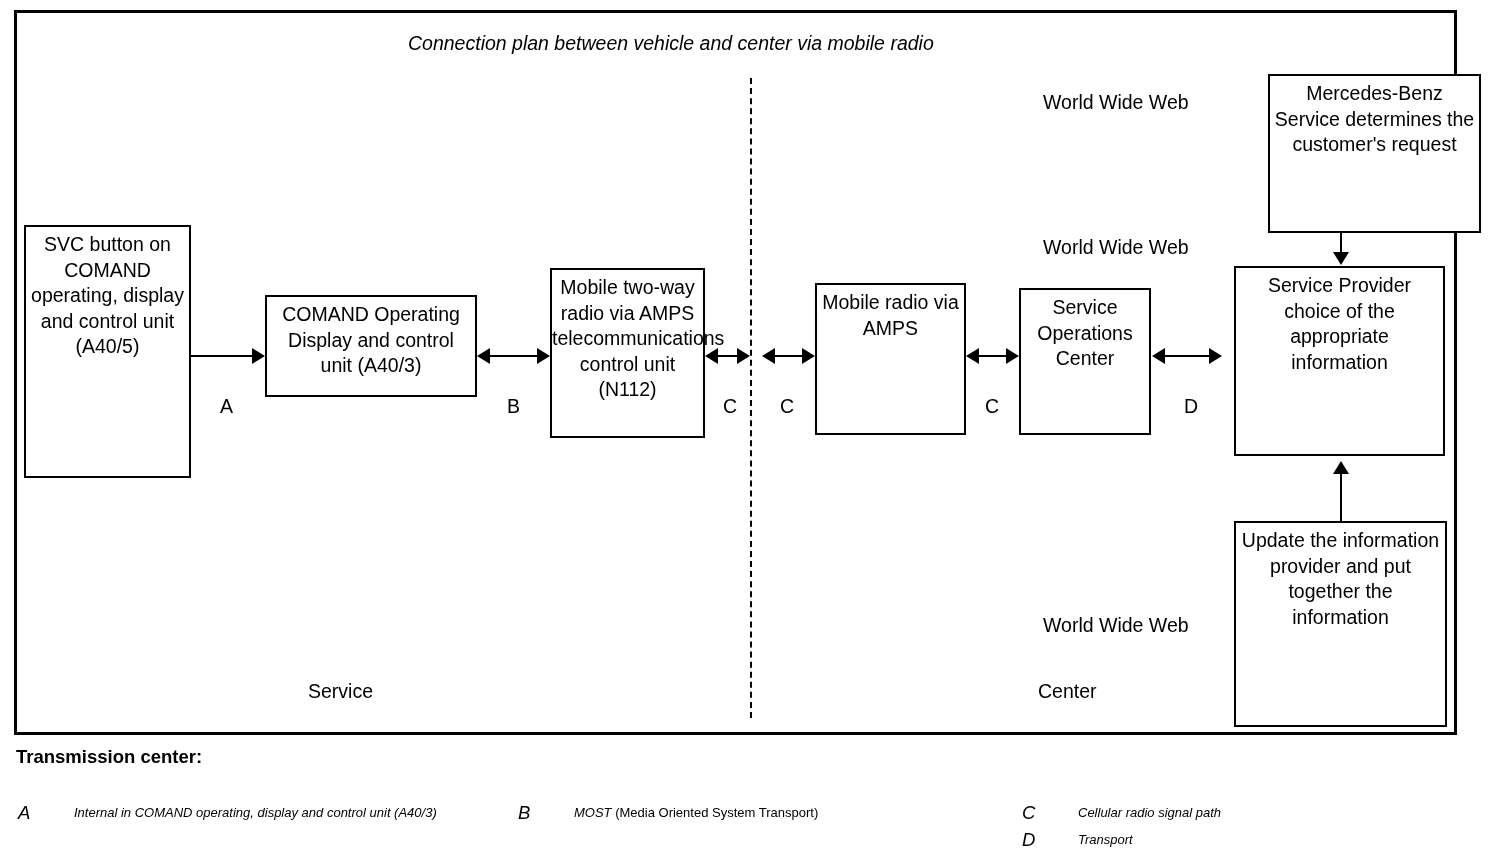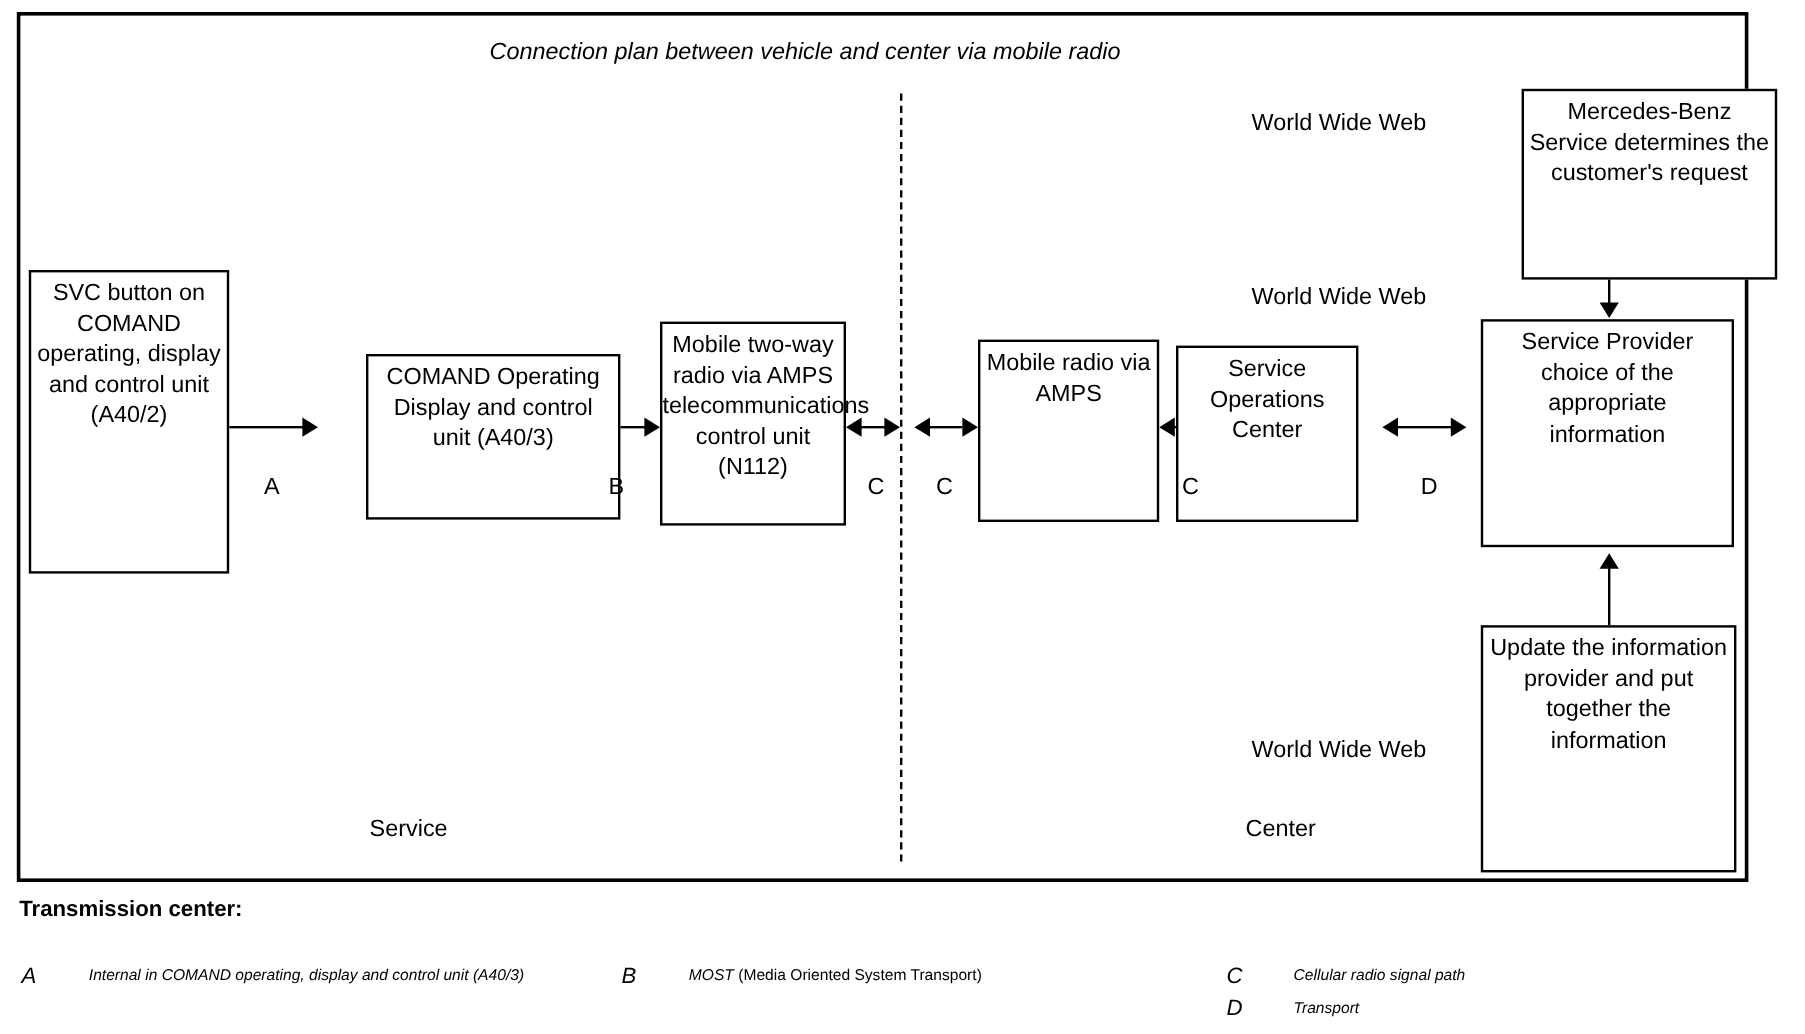--- a/index.html
+++ b/index.html
@@ -151,28 +151,28 @@
   <div class="divider" style="left:750px; top:78px; height:640px;"></div>
 
   <div class="label" style="left:308px; top:679px;">Service</div>
   <div class="label" style="left:1038px; top:679px;">Center</div>
 
   <div class="label" style="left:1043px; top:90px;">World Wide Web</div>
   <div class="label" style="left:1043px; top:235px;">World Wide Web</div>
   <div class="label" style="left:1043px; top:613px;">World Wide Web</div>
 
   <div class="node" style="left:24px; top:225px; width:167px; height:253px;">
-    <div class="txt">SVC button on COMAND operating, display and control unit (A40/2)</div>
+    <div class="txt">SVC button on COMAND operating, display and control unit (A40/5)</div>
   </div>
 
   <div class="hline" style="left:191px; top:355px; width:62px;"></div>
   <div class="arrow-r" style="left:252px; top:348px;"></div>
   <div class="route-tag" style="left:220px; top:396px;">A</div>
 
-  <div class="node" style="left:265px; top:295px; width:212px; height:138px;margin-left:40px;">
+  <div class="node" style="left:265px; top:295px; width:212px; height:102px;">
     <div class="txt">COMAND Operating Display and control unit (A40/3)</div>
   </div>
 
   <div class="hline" style="left:489px; top:355px; width:50px;"></div>
   <div class="arrow-l" style="left:477px; top:348px;"></div>
   <div class="arrow-r" style="left:537px; top:348px;"></div>
   <div class="route-tag" style="left:507px; top:396px;">B</div>
 
   <div class="node" style="left:550px; top:268px; width:155px; height:170px;">
     <div class="txt">Mobile two-way radio via AMPS telecommunications control unit (N112)</div>
@@ -190,21 +190,21 @@
 
   <div class="node" style="left:815px; top:283px; width:151px; height:152px;">
     <div class="txt">Mobile radio via AMPS</div>
   </div>
 
   <div class="hline" style="left:978px; top:355px; width:28px;"></div>
   <div class="arrow-l" style="left:966px; top:348px;"></div>
   <div class="arrow-r" style="left:1006px; top:348px;"></div>
   <div class="route-tag" style="left:985px; top:396px;">C</div>
 
-  <div class="node" style="left:980px; top:288px; width:152px; height:147px;">
+  <div class="node" style="left:1019px; top:288px; width:132px; height:147px;">
     <div class="txt">Service Operations Center</div>
   </div>
 
   <div class="hline" style="left:1164px; top:355px; width:46px;"></div>
   <div class="arrow-l" style="left:1152px; top:348px;"></div>
   <div class="arrow-r" style="left:1209px; top:348px;"></div>
   <div class="route-tag" style="left:1184px; top:396px;">D</div>
 
   <div class="node" style="left:1268px; top:28px; width:213px; height:159px;margin-top:46px;">
     <div class="txt">Mercedes-Benz Service determines the customer's request</div>

